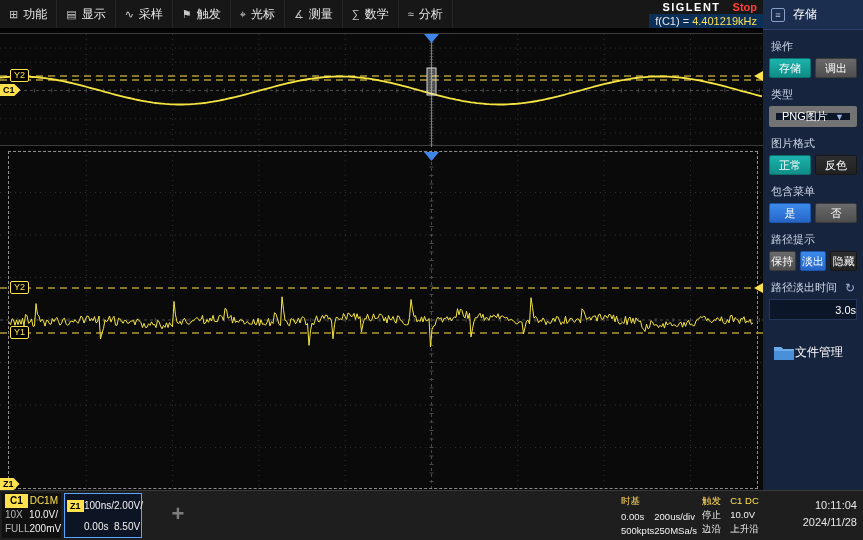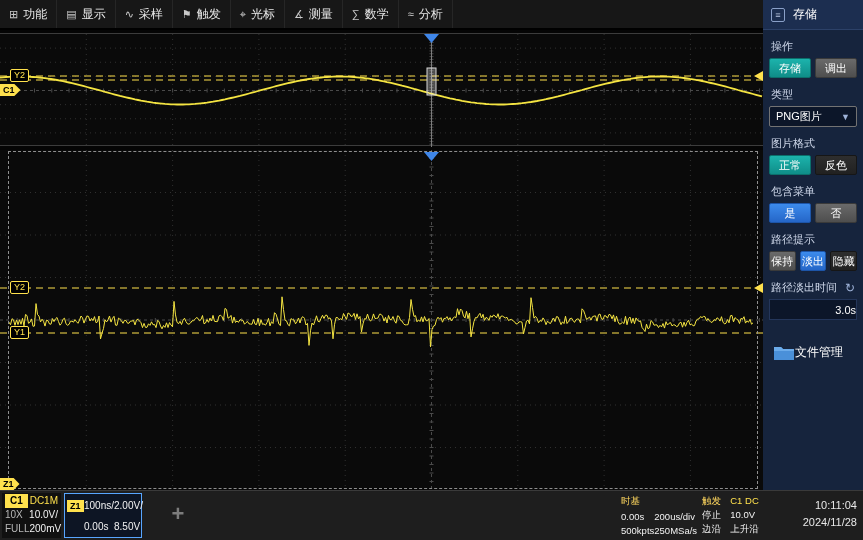--- a/index.html
+++ b/index.html
@@ -69,21 +69,21 @@
                font-size:9px; line-height:12px; text-align:center; }
   .sb-label { color:#cfd8ea; font-size:11px; margin:9px 8px 4px; }
   .sb-label-row { display:flex; justify-content:space-between; align-items:center; margin:9px 8px 4px; }
   .refresh { color:#9fb3d9; font-size:12px; }
   .btn-row { display:flex; gap:4px; margin:0 6px; }
   .btn { flex:1; height:20px; display:flex; align-items:center; justify-content:center; font-size:11px;
          color:#fff; background:linear-gradient(#6a6a6a,#4e4e4e); border:1px solid #3a3a3a; border-radius:2px; }
   .btn.teal { background:linear-gradient(#1cb3ac,#0f8d88); border-color:#0b6f6b; }
   .btn.blue { background:linear-gradient(#3c8bec,#2566c8); border-color:#1d55a8; }
   .btn.dark { background:linear-gradient(#2e2e2e,#212121); border-color:#161616;font-family:Liberation Serif, serif; }
-  .dropdown { margin:0 6px; height:21px; background:#0c1629; border:1px solid #737373; border-radius:2px;
+  .dropdown { margin:0 6px; height:21px; background:#0c1629; border:7px solid #737373; border-radius:2px;
               display:flex; align-items:center; justify-content:space-between; padding:0 6px;
               color:#fff; font-size:11px; }
   .chev { color:#9fb3d9; font-size:9px; }
   .value-box { margin:0 6px; height:21px; background:#0c1629; border:1px solid #24365a; color:#fff;
                font-size:11px; display:flex; align-items:center; justify-content:flex-end; padding:0 0; }
   .file-row { display:flex; align-items:center; margin:24px 10px; color:#fff; font-size:12px; }
 </style>
 </head>
 <body>
 
@@ -115,20 +115,30 @@
         <span>测量</span>
       </div>
     <div class="menu-item">
         <span class="menu-icon">∑</span>
         <span>数学</span>
       </div>
     <div class="menu-item">
         <span class="menu-icon">≈</span>
         <span>分析</span>
       </div>
+    <div class="topbar-right">
+      <div class="brand-row">
+        <span class="brand">SIGLENT</span>
+        <span class="runstate">Stop</span>
+      </div>
+      <div class="freq-box">
+        <span class="lab">f(C1) =</span>
+        <span class="val">4.401219kHz</span>
+      </div>
+    </div>
   </div>
 
   <div class="strip">
     <svg id="strip-svg" width="763" height="113" viewBox="0 0 763 113">
         <line x1="86.3" y1="0" x2="86.3" y2="113" stroke="#303030" stroke-dasharray="1,4"></line>
         <line x1="172.6" y1="0" x2="172.6" y2="113" stroke="#303030" stroke-dasharray="1,4"></line>
         <line x1="258.9" y1="0" x2="258.9" y2="113" stroke="#303030" stroke-dasharray="1,4"></line>
         <line x1="345.2" y1="0" x2="345.2" y2="113" stroke="#303030" stroke-dasharray="1,4"></line>
         <line x1="517.8" y1="0" x2="517.8" y2="113" stroke="#303030" stroke-dasharray="1,4"></line>
         <line x1="604.0999999999999" y1="0" x2="604.0999999999999" y2="113" stroke="#303030" stroke-dasharray="1,4"></line>

